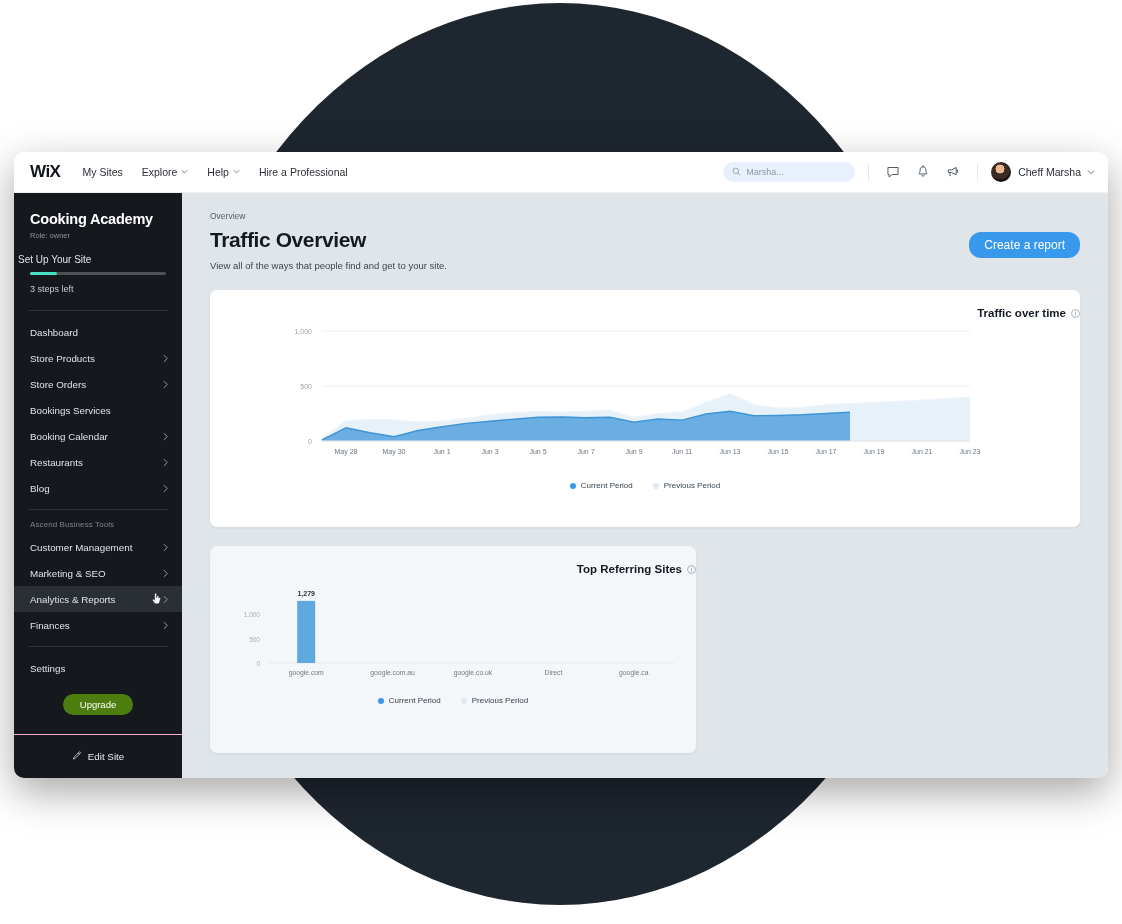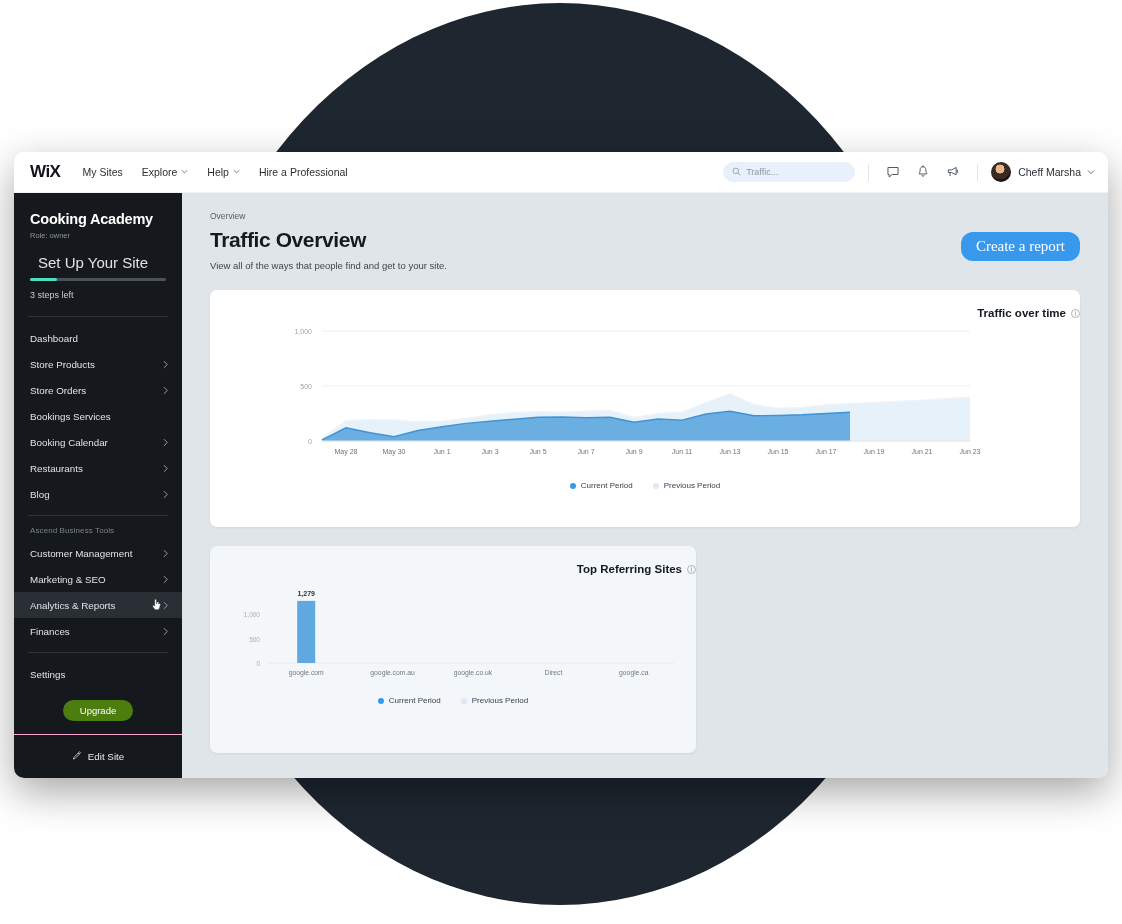--- a/index.html
+++ b/index.html
@@ -79,21 +79,21 @@
   .body-row { display: flex; height: 585px; }
 
   
   .sidebar {
     width: 168px; background: #15181d; color: #e6e9ec;
     display: flex; flex-direction: column; flex: none;
     padding-top: 18px;
   }
   .site-title { font-size: 14.5px; font-weight: 700; color: #fff; padding: 0 16px; letter-spacing: -0.2px; }
   .site-role { font-size: 7.5px; color: #8d949c; padding: 4px 16px 0; }
-  .setup-label { font-size: 15px; color: #dfe3e7; padding: 14px 24px 0; }
+  .setup-label { font-size: 10px; color: #dfe3e7; padding: 14px 4px 0; }
   .progress-track {
     margin: 7px 16px 0; height: 3px; border-radius: 2px; background: #4c5158; position: relative;
   }
   .progress-fill { position: absolute; left: 0; top: 0; height: 3px; border-radius: 2px; background: #49dfc0; }
   .steps-left { font-size: 9px; color: #c9ced4; padding: 9px 16px 0; }
   .side-sep { height: 1px; background: #2c3037; margin: 16px 14px 0; }
 
   .menu { padding-top: 8px; }
   .menu-item {
     display: flex; align-items: center; height: 26px;
@@ -124,21 +124,21 @@
   .main {
     flex: 1; background: #dfe5e8; padding: 18px 28px 0 28px; overflow: hidden;
   }
   .breadcrumb { font-size: 8.5px; color: #55606b; }
   .title-row { display: flex; align-items: flex-start; margin-top: 7px; }
   .page-title { font-size: 21px; font-weight: 700; color: #131a22; letter-spacing: -0.4px; }
   .page-sub { font-size: 9.5px; color: #3c4750; margin-top: 8px; }
   .create-report-btn {
     margin-left: auto; margin-top: 4px;
     background: #3899ec; color: #fff; border: none; border-radius: 12px;
-    font-size: 15px; padding: 6px 15px; cursor: pointer; white-space: nowrap; font-family: Liberation Serif, serif;
+    font-size: 12px; padding: 6px 15px; cursor: pointer; white-space: nowrap;
   }
 
   .card {
     background: #ffffff; border-radius: 7px; margin-top: 19px;
     box-shadow: 0 1px 3px rgba(20,30,40,0.07);
     position: relative;
   }
   .card-alt { background: #f4f7f9; }
   .card-title {
     text-align: center; font-size: 11.5px; font-weight: 700; color: #131a22;
@@ -196,21 +196,21 @@
       </div>
 
       <div class="topbar-right">
         <div class="search-box">
           <span>
             <svg width="9" height="9" viewBox="0 0 14 14">
               <circle cx="6" cy="6" r="4.3" fill="none" stroke="#8b97a6" stroke-width="1.3"></circle>
               <line x1="9.3" y1="9.3" x2="12.6" y2="12.6" stroke="#8b97a6" stroke-width="1.3" stroke-linecap="round"></line>
             </svg>
           </span>
-          <span>Traffic...</span>
+          <span>Marsha...</span>
         </div>
 
         <div class="divider-v"></div>
 
         <div class="icon-btn">
           <svg width="14" height="14" viewBox="0 0 18 18">
             <path d="M2.5 3.2h13v9H8l-4 3.2v-3.2H2.5z" fill="none" stroke="#4a5560" stroke-width="1.25" stroke-linejoin="round"></path>
           </svg>
         </div>
         <div class="icon-btn">

